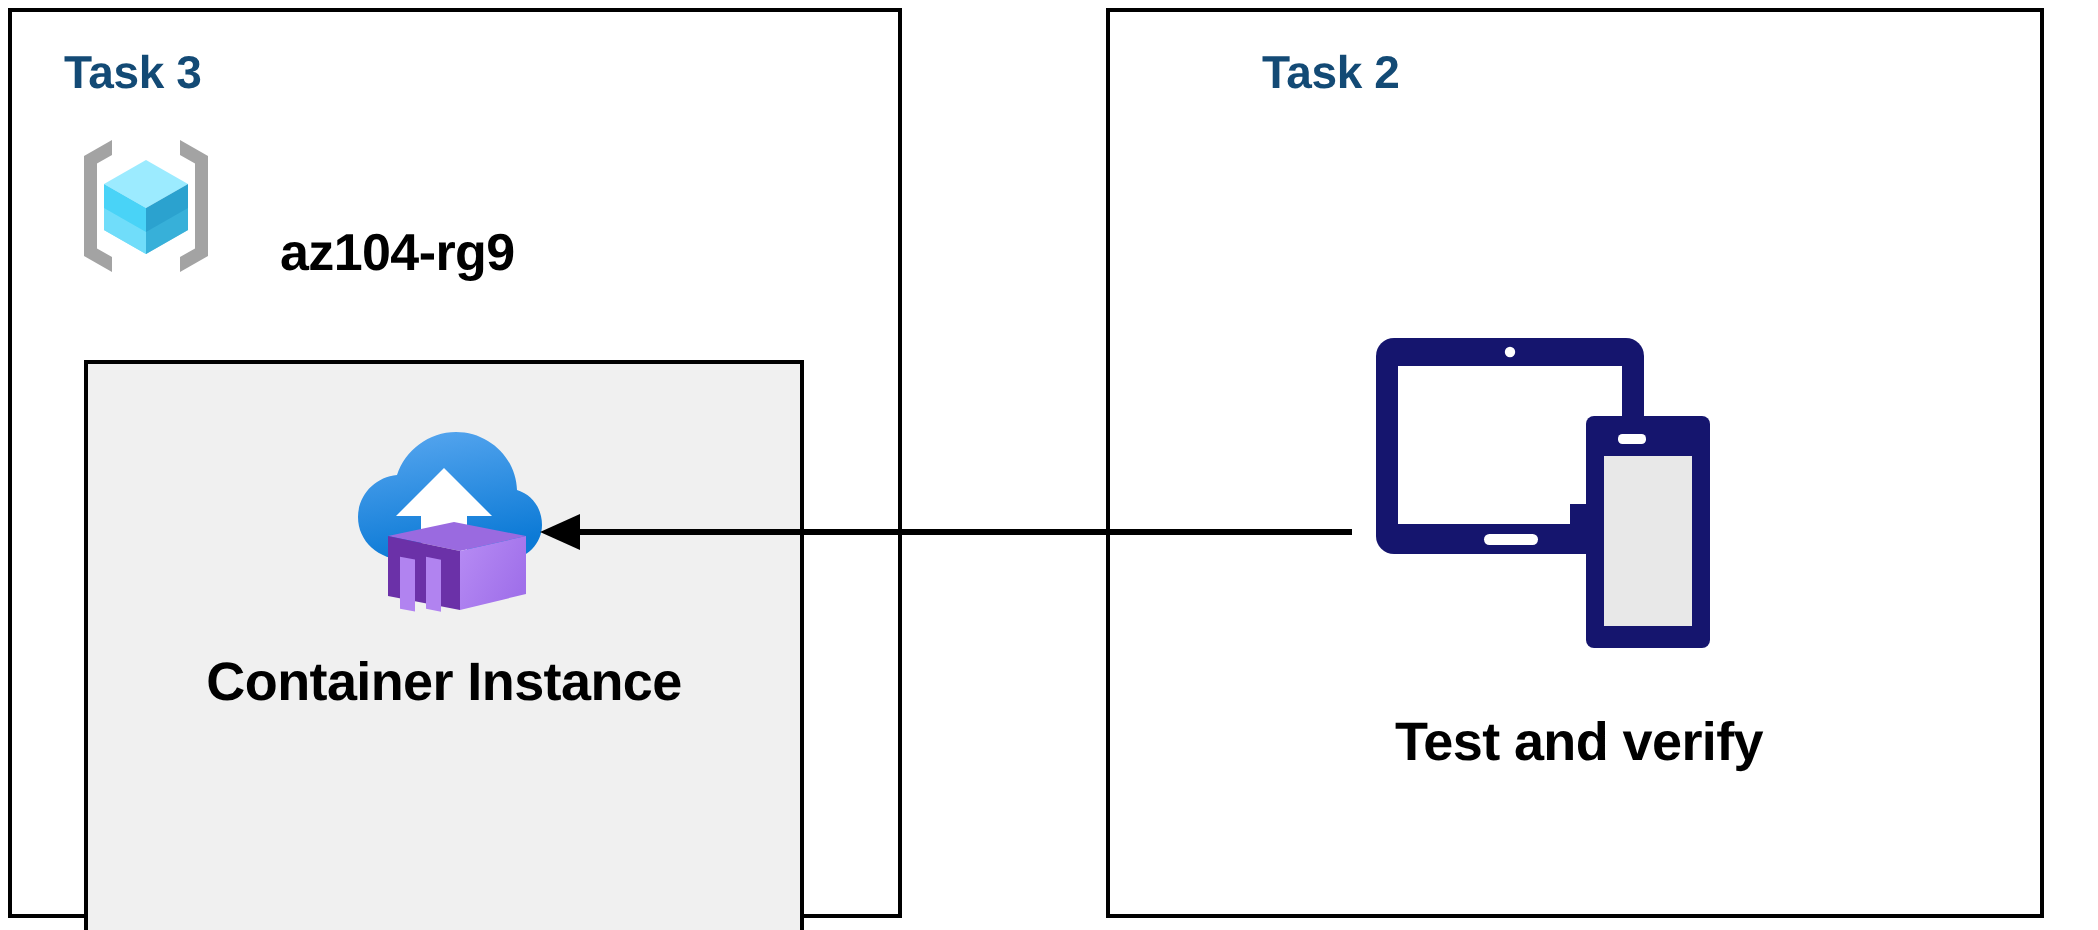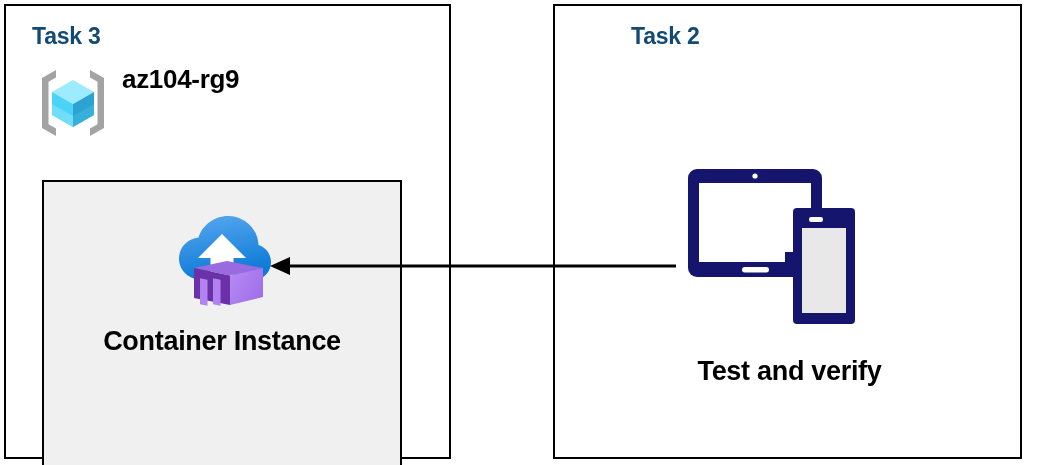--- a/index.html
+++ b/index.html
@@ -35,22 +35,22 @@
   }
   #panel-task1 .panel-title { left: 26px; top: 17px; }
   #panel-task2 .panel-title { left: 33px; top: 17px; margin-left: 43px; }
 
   
   .rg-row {
     position: absolute;
     left: 28px;
     top: 58px;
     display: flex;
-    align-items: flex-start;
-    gap: 10px;
+    align-items: flex-end;
+    gap: 28px;
   }
   .rg-icon { width: 78px; height: 78px; display: block; }
   .rg-label {
     font-size: 26px;
     font-weight: bold;
     color: #000000;
     white-space: nowrap;
     letter-spacing: -0.3px;
   }
 

